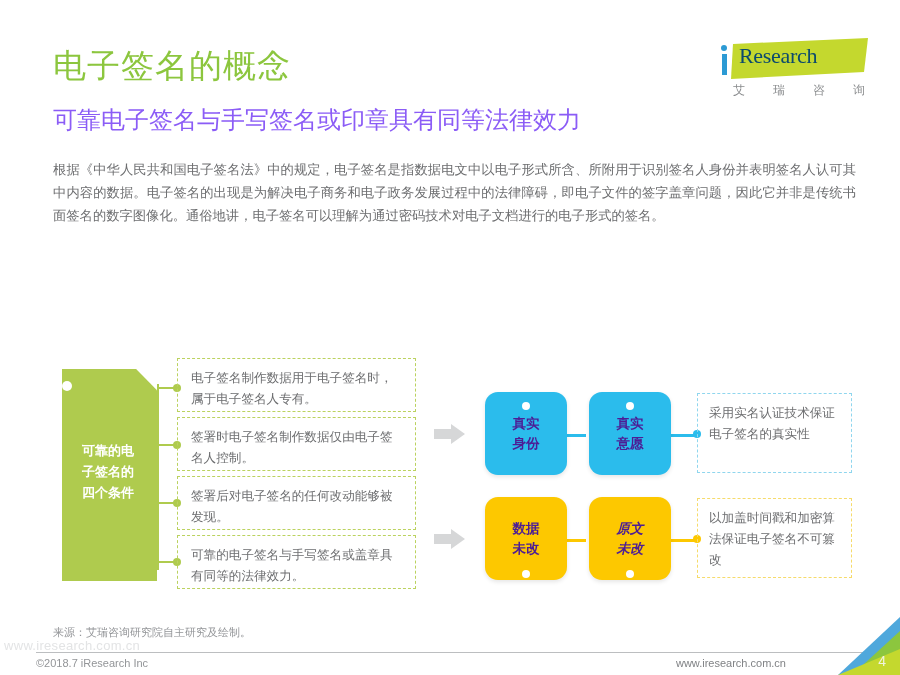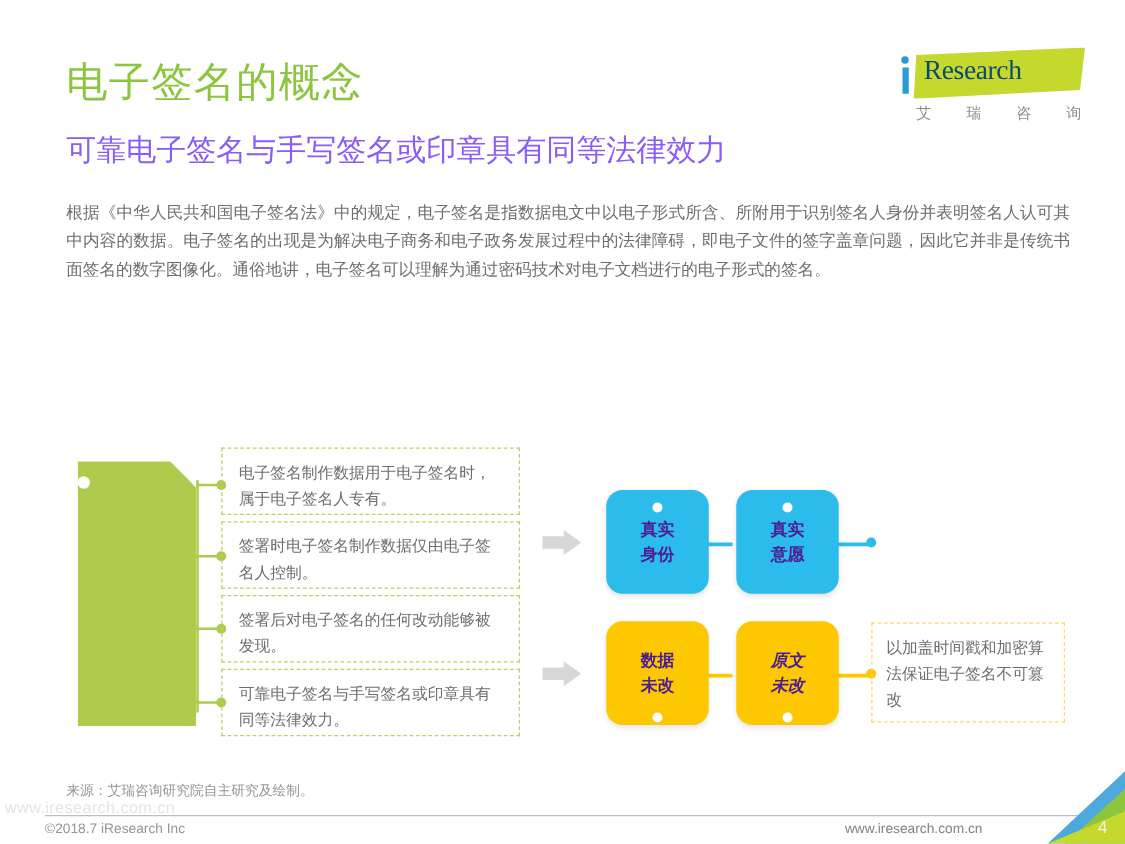--- a/index.html
+++ b/index.html
@@ -211,55 +211,57 @@
 
   <div class="body-text">
     <p>根据《中华人民共和国电子签名法》中的规定，电子签名是指数据电文中以电子形式所含、所附用于识别签名人身份并表明签名人认可其中内容的数据。电子签名的出现是为解决电子商务和电子政务发展过程中的法律障碍，即电子文件的签字盖章问题，因此它并非是传统书面签名的数字图像化。通俗地讲，电子签名可以理解为通过密码技术对电子文档进行的电子形式的签名。</p>
   </div>
 
 
   <div class="diagram">
 
     <div class="tag"></div>
     <div class="tag-hole"></div>
+    <div class="tag-label">可靠的电<br>子签名的<br>四个条件</div>
 
     <div class="conn-spine"></div>
     <div class="conn-arm" style="top:43px;"></div>
     <div class="conn-arm" style="top:100px;"></div>
     <div class="conn-arm" style="top:158px;"></div>
     <div class="conn-arm" style="top:217px;"></div>
     <div class="conn-dot" style="top:40px;"></div>
     <div class="conn-dot" style="top:97px;"></div>
     <div class="conn-dot" style="top:155px;"></div>
     <div class="conn-dot" style="top:214px;"></div>
 
     <div class="lbox" style="top:14px;  height:54px;">电子签名制作数据用于电子签名时，属于电子签名人专有。</div>
     <div class="lbox" style="top:73px;  height:54px;">签署时电子签名制作数据仅由电子签名人控制。</div>
     <div class="lbox" style="top:132px; height:54px;">签署后对电子签名的任何改动能够被发现。</div>
-    <div class="lbox" style="top:191px; height:54px;">可靠电子签名与手写签名或印章具有同等法律效力。</div>
+    <div class="lbox" style="top:191px; height:54px;">可靠的电子签名与手写签名或盖章具有同等的法律效力。</div>
 
     <div class="arrow" style="left:434px; top:80px;">
       <div class="shaft"></div>
       <div class="head"></div>
     </div>
     <div class="arrow" style="left:434px; top:185px;">
       <div class="shaft"></div>
       <div class="head"></div>
     </div>
 
     <div class="link-h blue" style="left:566px; top:90px; width:20px;"></div>
     <div class="link-h blue" style="left:669px; top:90px; width:28px;"></div>
 
     <div class="cbox blue" style="left:485px; top:48px;">真实<br>身份</div>
     <div class="cbox-dot" style="left:522px; top:58px;"></div>
 
     <div class="cbox blue" style="left:589px; top:48px;">真实<br>意愿</div>
     <div class="cbox-dot" style="left:626px; top:58px;"></div>
 
     <div class="rdot blue" style="top:86px;"></div>
+    <div class="rbox blue" style="top:49px; height:80px;">采用实名认证技术保证电子签名的真实性</div>
 
     <div class="link-h yellow" style="left:566px; top:195px; width:20px;"></div>
     <div class="link-h yellow" style="left:669px; top:195px; width:28px;"></div>
 
     <div class="cbox yellow" style="left:485px; top:153px;">数据<br>未改</div>
     <div class="cbox-dot" style="left:522px; top:226px;"></div>
 
     <div class="cbox yellow" style="left:589px; top:153px;font-style:italic;">原文<br>未改</div>
     <div class="cbox-dot" style="left:626px; top:226px;"></div>
 

